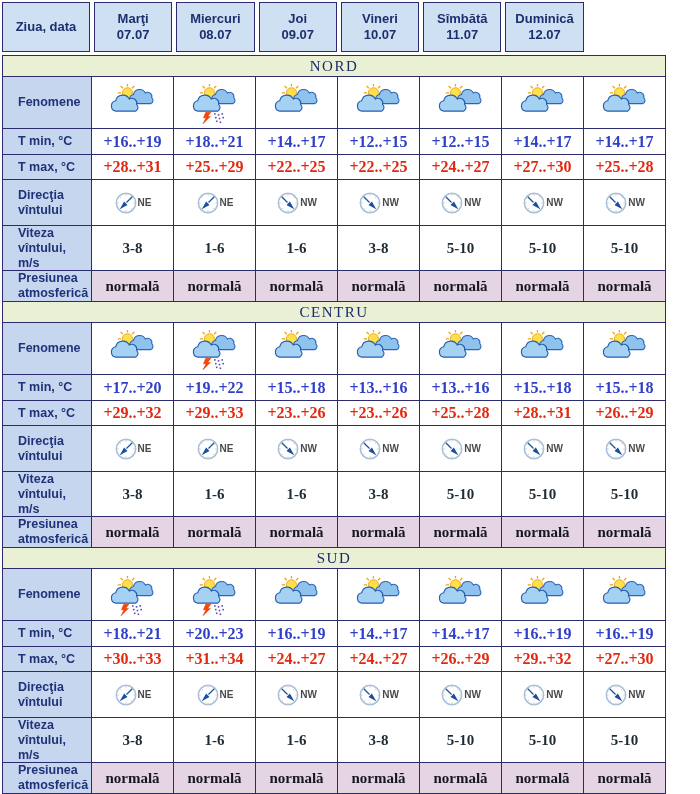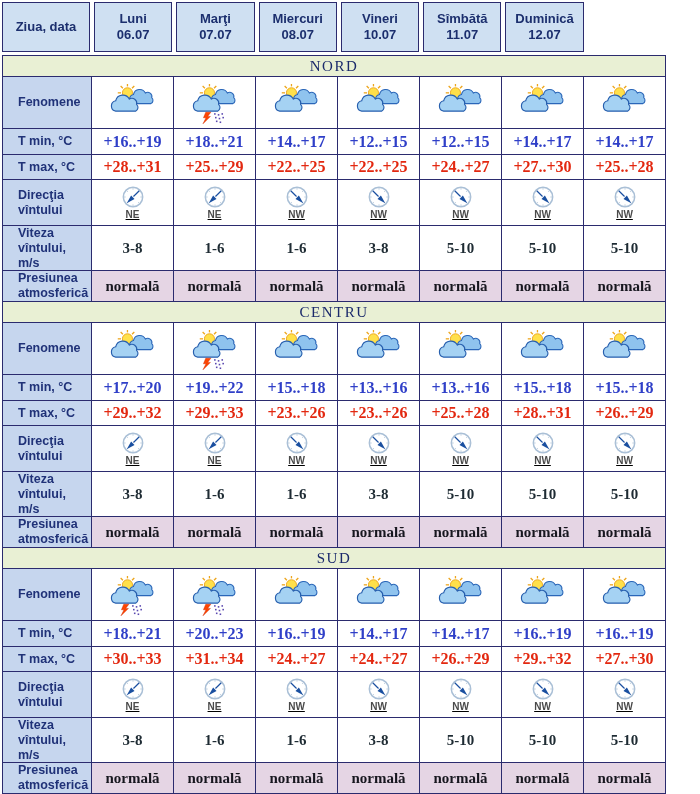--- a/index.html
+++ b/index.html
@@ -20,21 +20,21 @@
         letter-spacing:1.5px;display:flex;align-items:center;justify-content:center;}
   .cell{background:#ffffff;display:flex;align-items:center;justify-content:center;overflow:hidden;}
   .lbl{background:#c6d6ee;color:#203278;font-weight:bold;font-size:12.5px;
        justify-content:flex-start;text-align:left;padding:1px 3px 1px 15px;
        line-height:1.2;box-sizing:border-box;}
   .tmin{color:#2f3fc8;font-family:"Liberation Serif",serif;font-weight:bold;font-size:16px;}
   .tmax{color:#e32810;font-family:"Liberation Serif",serif;font-weight:bold;font-size:16px;}
   .spd{color:#1e2b33;font-family:"Liberation Serif",serif;font-weight:bold;font-size:15px;}
   .pres{background:#e5d5e4;color:#17171f;font-family:"Liberation Serif",serif;
         font-weight:bold;font-size:15px;}
-  .dir{flex-direction:column;text-decoration:underline;}
+  .dir{}
   .dirlabel{font-size:10px;font-weight:bold;color:#4a4a4a;line-height:1.1;}
   .wxsvg{width:48px;height:44px;}
   .cmpsvg{width:24px;height:24px;}
   
   .cell[data-icon="thunderstorm"]{--storm:inline;}
   .cell[data-dir="NE"]{--ne:inline;}
   .cell[data-dir="NW"]{--nw:inline;}
 </style>
 </head>
 <body>
@@ -96,30 +96,30 @@
   </defs>
 </svg>
 
 <div class="page">
 
   <div class="hdr">
     <div class="hcell">
         <span>Ziua, data</span>
       </div>
     <div class="hcell">
-        <span>Luni</span>
-        <span>06.07</span>
-      </div>
-    <div class="hcell">
         <span>Marţi</span>
         <span>07.07</span>
       </div>
     <div class="hcell">
         <span>Miercuri</span>
         <span>08.07</span>
+      </div>
+    <div class="hcell">
+        <span>Joi</span>
+        <span>09.07</span>
       </div>
     <div class="hcell">
         <span>Vineri</span>
         <span>10.07</span>
       </div>
     <div class="hcell">
         <span>Sîmbătă</span>
         <span>11.07</span>
       </div>
     <div class="hcell">

